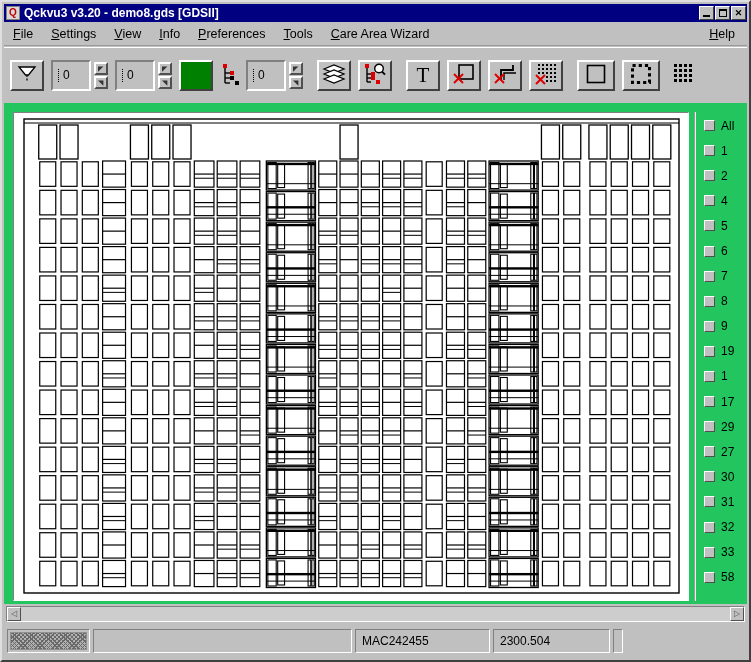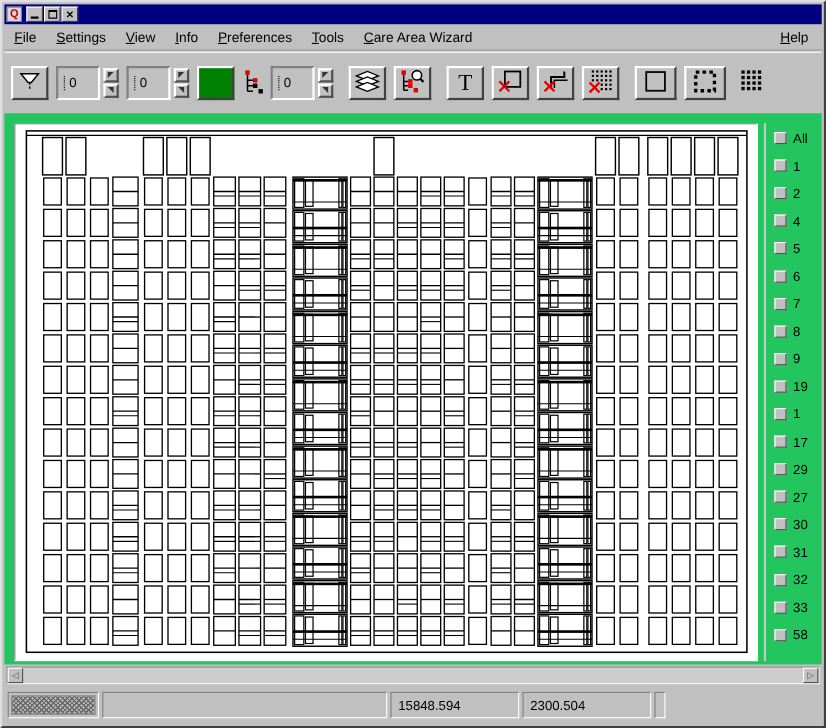--- a/index.html
+++ b/index.html
@@ -188,20 +188,21 @@
   .sfield.v2{width:117px;}
   .sfield.tail{width:10px;padding:0;}
 </style>
 </head>
 <body>
 
 <div class="app">
 
   <div class="titlebar">
     <div class="tb-icon">Q</div>
+    <div class="tb-title">Qckvu3 v3.20 - demo8.gds [GDSII]</div>
     <div class="tb-btns">
       <div class="tb-btn min"></div>
       <div class="tb-btn max"></div>
       <div class="tb-btn cls">✕</div>
     </div>
   </div>
 
   <div class="menubar">
     <div class="menu-item"><u>F</u><span>ile</span></div>
     <div class="menu-item"><u>S</u><span>ettings</span></div>
@@ -1406,18 +1407,18 @@
     <div class="harrow">◁</div>
     <div class="htrough"></div>
     <div class="harrow">▷</div>
   </div>
 
   <div class="statusbar">
     <div class="sfield progress">
       <div class="pbar"></div>
     </div>
     <div class="sfield msg"></div>
-    <div class="sfield v1">15848.594</div>
+    <div class="sfield nm">MAC242455</div>
     <div class="sfield v2">2300.504</div>
     <div class="sfield tail"></div>
   </div>
 
 </div>
 
 </body></html>

